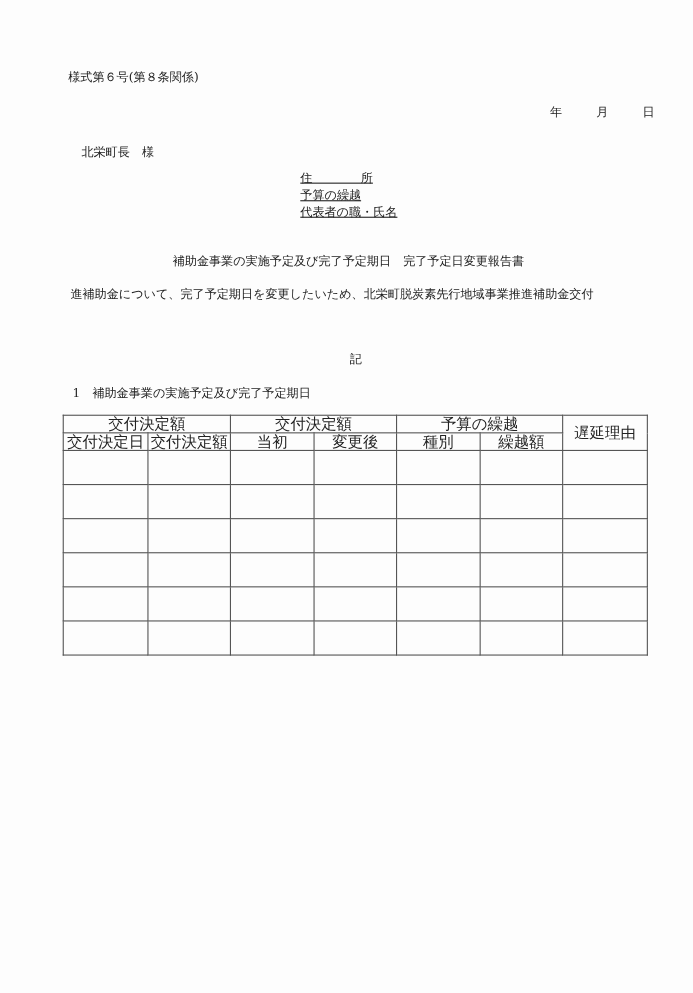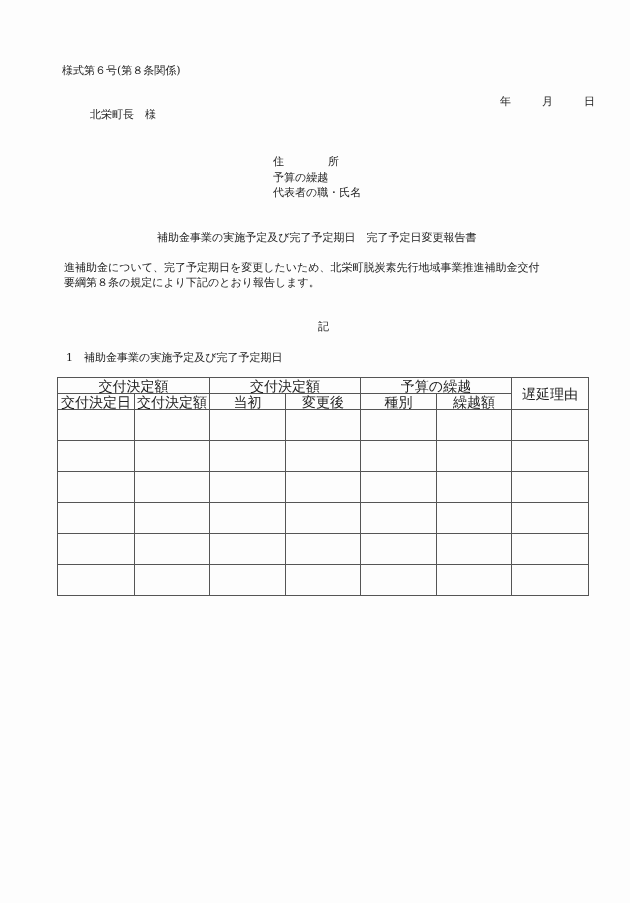--- a/index.html
+++ b/index.html
@@ -8,23 +8,23 @@
     background: #fdfdfd;
     font-family: "DejaVu Serif", "Liberation Serif", serif;
     color: #222;
     position: relative;
     overflow: hidden;
   }
   .abs { position: absolute; white-space: nowrap; font-size: 11px; line-height: 14px; }
   .form-no { left: 62px; top: 64px; }
   .date { left: 500px; top: 95px; }
   .date span { display: inline-block; }
-  .addressee { left: 74px; top: 108px; margin-left: 16px; }
+  .addressee { left: 74px; top: 132px; }
   .sender { left: 273px; top: 154px; line-height: 15.5px; }
-  .sender div { white-space: nowrap; }
+  .sender div { white-space: nowrap; text-decoration: underline; }
   .title { left: 157px; top: 231px; }
   .body-text { left: 76px; top: 260px; line-height: 15px; font-size: 11px; }
   .body-text div { white-space: nowrap; }
   .ki { left: 318px; top: 320px; }
   .section { left: 66px; top: 351px; }
   table.grid {
     position: absolute; left: 57px; top: 361px;
     border-collapse: collapse;
     table-layout: fixed;
     width: 531px;
@@ -59,21 +59,20 @@
 <div class="abs sender">
   <div>住　　　　所</div>
   <div>予算の繰越</div>
   <div>代表者の職・氏名</div>
 </div>
 
 <div class="abs title">補助金事業の実施予定及び完了予定期日　完了予定日変更報告書</div>
 
 <div class="abs body-text">
   <div style="margin-left:-12px">進補助金について、完了予定期日を変更したいため、北栄町脱炭素先行地域事業推進補助金交付</div>
-  <div style="margin-left:-12px">要綱第８条の規定により下記のとおり報告します。</div>
 </div>
 
 <div class="abs ki">記</div>
 
 <div class="abs section">1　補助金事業の実施予定及び完了予定期日</div>
 
 <table class="grid">
   <colgroup>
     <col style="width:77px">
       <col style="width:75px">

